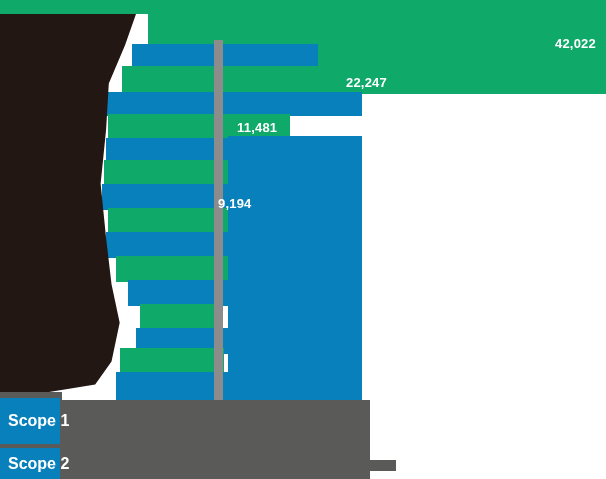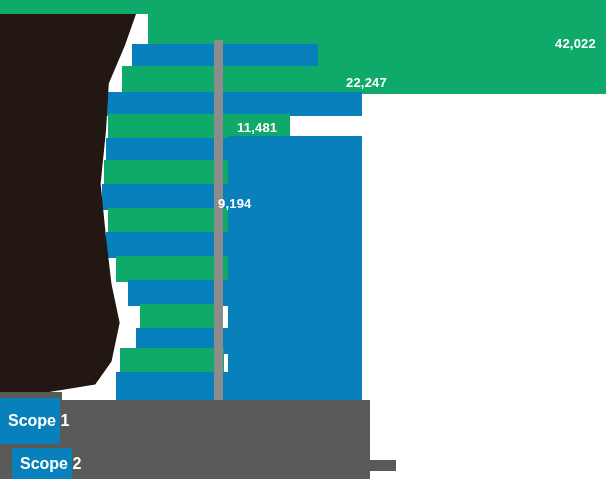--- a/index.html
+++ b/index.html
@@ -188,19 +188,19 @@
     <div class="val" style="left:218px;top:169px;margin-top:28px;">9,194</div>
 
   </div>
 
   <div class="legend" style="top:398px;height:81px;width:60px;">
 
     <div class="legend-chip" style="left:0;top:0;width:60px;height:46px;">
       <span>Scope 1</span>
     </div>
 
-    <div class="legend-chip" style="left:12px;top:50px;width:60px;height:31px;">
+    <div class="legend-chip" style="left:0;top:50px;width:60px;height:31px;">
       <span>Scope 2</span>
     </div>
 
   </div>
 
 </div>
 
 </body></html>

